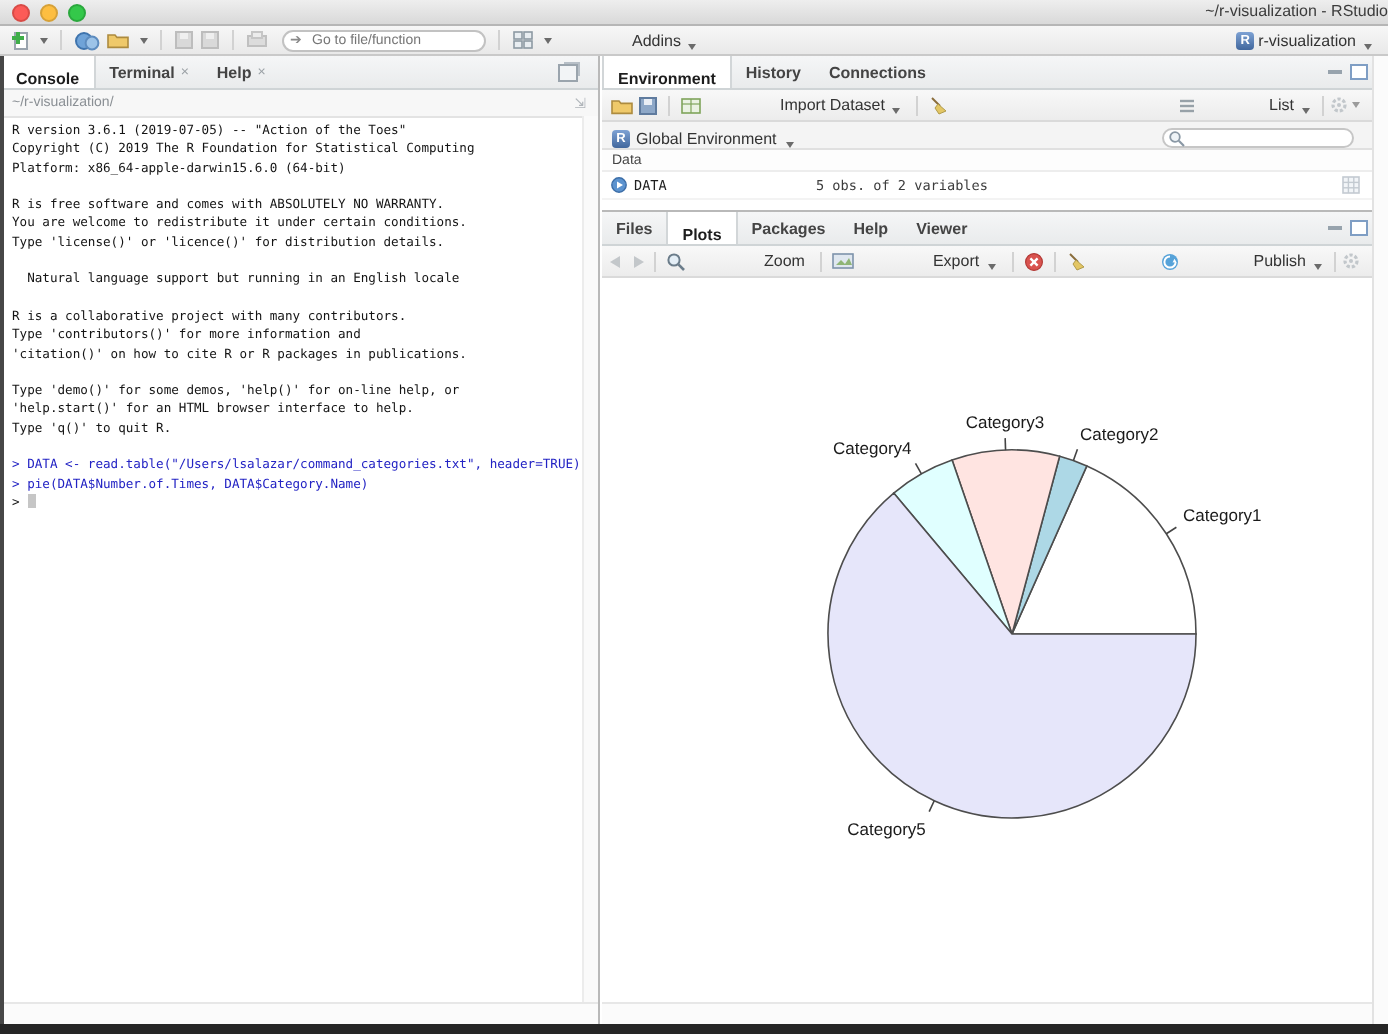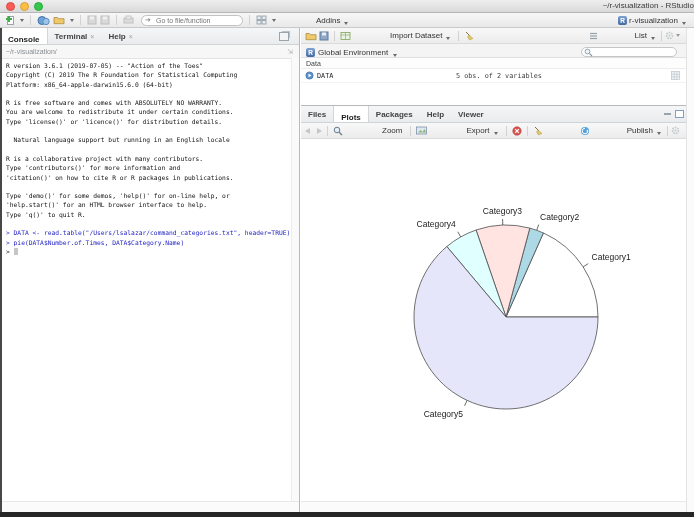--- a/index.html
+++ b/index.html
@@ -67,21 +67,21 @@
     gap:3px;padding:0 5px;font-size:8px;color:#333;}
   .env-search{margin-left:auto;margin-right:12px;position:relative;}
   .env-search input{width:96px;height:10px;border:1px solid #c6c6c6;border-radius:6px;background:#fff;
     padding:0 3px 0 13px;font-size:7px;outline:none;box-sizing:border-box;}
   .env-search .mag{position:absolute;left:3px;top:1px;}
   .data-header{height:10px;background:#fdfdfd;border-bottom:1px solid #ededed;font-size:7px;color:#444;
     display:flex;align-items:center;padding:0 5px;}
   .obj-row{position:relative;height:13px;display:flex;align-items:center;padding-left:4px;font-size:7px;
     border-bottom:1px solid #f3f3f3;}
   .obj-name{font-family:"DejaVu Sans Mono",monospace;font-size:6.8px;color:#1f1f1f;margin-left:3px;}
-  .obj-summary{position:absolute;left:107px;font-family:"DejaVu Sans Mono",monospace;font-size:6.8px;color:#3d3d3d;margin-left:48px;}
+  .obj-summary{position:absolute;left:107px;font-family:"DejaVu Sans Mono",monospace;font-size:6.8px;color:#3d3d3d;}
   .obj-grid-icon{position:absolute;right:14px;top:2px;}
   
   .plot-area{position:absolute;left:0;right:8px;top:33px;bottom:11px;background:#fff;}
   .pie-label{font-size:8.5px;fill:#1a1a1a;font-family:"Liberation Sans",sans-serif;}
   .tri{width:0;height:0;display:inline-block;}
   .tri-left{border-top:3.5px solid transparent;border-bottom:3.5px solid transparent;border-right:5px solid #c3c7ca;}
   .tri-right{border-top:3.5px solid transparent;border-bottom:3.5px solid transparent;border-left:5px solid #c3c7ca;}
   
   .right-strip{position:absolute;left:686px;top:28px;width:8px;height:484px;background:#fbfbfb;
     border-left:1px solid #e2e2e2;box-sizing:border-box;z-index:6;}
@@ -190,20 +190,35 @@
     <div class="console-path">
       <span>~/r-visualization/</span>
       <span class="diag">⇲</span>
     </div>
     <div class="console-output"><div class="console-line output">R version 3.6.1 (2019-07-05) -- "Action of the Toes"</div><div class="console-line output">Copyright (C) 2019 The R Foundation for Statistical Computing</div><div class="console-line output">Platform: x86_64-apple-darwin15.6.0 (64-bit)</div><div class="console-line output">&nbsp;</div><div class="console-line output">R is free software and comes with ABSOLUTELY NO WARRANTY.</div><div class="console-line output">You are welcome to redistribute it under certain conditions.</div><div class="console-line output">Type 'license()' or 'licence()' for distribution details.</div><div class="console-line output">&nbsp;</div><div class="console-line output">  Natural language support but running in an English locale</div><div class="console-line output">&nbsp;</div><div class="console-line output">R is a collaborative project with many contributors.</div><div class="console-line output">Type 'contributors()' for more information and</div><div class="console-line output">'citation()' on how to cite R or R packages in publications.</div><div class="console-line output">&nbsp;</div><div class="console-line output">Type 'demo()' for some demos, 'help()' for on-line help, or</div><div class="console-line output">'help.start()' for an HTML browser interface to help.</div><div class="console-line output">Type 'q()' to quit R.</div><div class="console-line output">&nbsp;</div><div class="console-line input">&gt; DATA &lt;- read.table("/Users/lsalazar/command_categories.txt", header=TRUE)</div><div class="console-line input">&gt; pie(DATA$Number.of.Times, DATA$Category.Name)</div><div class="console-line prompt">&gt; <span class="cursor"></span></div></div>
     <div class="v-scroll"></div>
     <div class="h-scroll"></div>
   </div>
 
   <div class="env-panel">
+    <div class="tabbar">
+      <div class="tab selected">
+        <span>Environment</span>
+      </div>
+      <div class="tab">
+        <span>History</span>
+      </div>
+      <div class="tab">
+        <span>Connections</span>
+      </div>
+      <div class="winbtns">
+        <span class="btn-min"></span>
+        <span class="btn-max"></span>
+      </div>
+    </div>
     <div class="panel-toolbar">
       <span class="tbico">
         <svg width="12" height="10">
             <path d="M1 2.5 h3.5 l1 1.2 h5.5 v5 h-10 z" fill="#efc96a" stroke="#ad8b3f" stroke-width="0.8"></path>
           </svg>
       </span>
       <span class="tbico">
         <svg width="10" height="10">
             <rect x="1" y="1" width="8" height="8" fill="#8ea8c8" stroke="#5f7b9e"></rect>
             <rect x="3" y="1.5" width="4" height="3" fill="#e9eef5"></rect>

